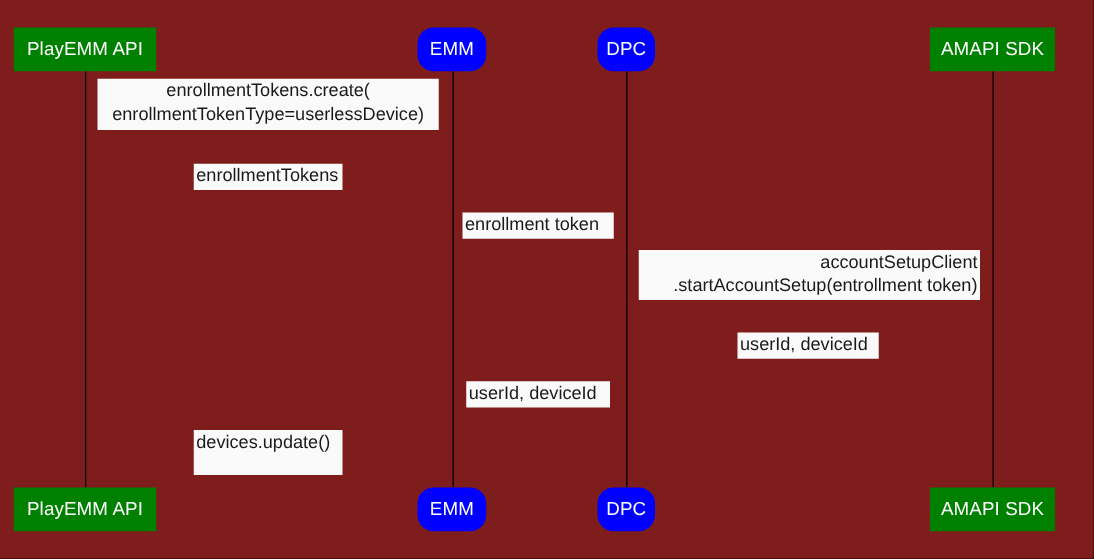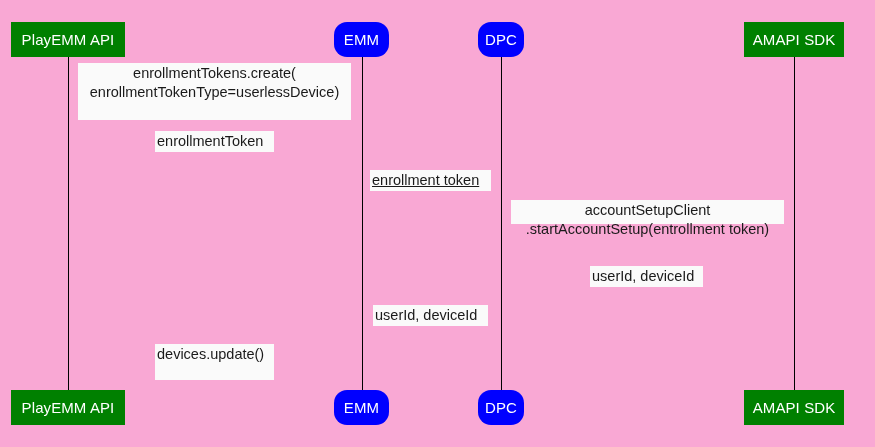--- a/index.html
+++ b/index.html
@@ -5,21 +5,21 @@
 <style>
   html, body {
     margin: 0;
     padding: 0;
     background: #000000;
   }
   #diagram {
     position: relative;
     width: 875px;
     height: 447px;
-    background: #f9a8d4;
+    background: #7f1d1d;
     overflow: hidden;
     font-family: "Liberation Sans", sans-serif;
   }
 
   
   .actor {
     position: absolute;
     box-sizing: border-box;
     display: flex;
     align-items: center;
@@ -76,23 +76,23 @@
     </div>
 
   <div id="actors-bottom">
       <div class="actor green" style="left: 11px; top: 390px; width: 114px; height: 35px;">PlayEMM API</div>
       <div class="actor blue" style="left: 334px; top: 390px; width: 55px; height: 35px;">EMM</div>
       <div class="actor blue" style="left: 478px; top: 390px; width: 46px; height: 35px;">DPC</div>
       <div class="actor green" style="left: 744px; top: 390px; width: 100px; height: 35px;">AMAPI SDK</div>
     </div>
 
   <div id="messages">
-      <div class="msg" style="left: 78px; top: 63px; width: 273px; height: 57px;">enrollmentTokens.create(
+      <div class="msg" style="left: 78px; top: 63px; width: 273px; height: 41px;">enrollmentTokens.create(
 enrollmentTokenType=userlessDevice)</div>
-      <div class="msg left" style="left: 155px; top: 131px; width: 119px; height: 21px;">enrollmentToken</div>
-      <div class="msg left" style="left: 370px; top: 170px; width: 121px; height: 21px; text-decoration: underline;">enrollment token</div>
-      <div class="msg" style="left: 511px; top: 200px; width: 273px; height: 24px;">accountSetupClient
+      <div class="msg left" style="left: 155px; top: 131px; width: 119px; height: 21px;">enrollmentTokens</div>
+      <div class="msg left" style="left: 370px; top: 170px; width: 121px; height: 21px;">enrollment token</div>
+      <div class="msg" style="left: 511px; top: 200px; width: 273px; height: 40px; text-align: right;">accountSetupClient
 .startAccountSetup(entrollment token)</div>
       <div class="msg left" style="left: 590px; top: 266px; width: 113px; height: 21px;">userId, deviceId</div>
       <div class="msg left" style="left: 373px; top: 305px; width: 115px; height: 21px;">userId, deviceId</div>
       <div class="msg left" style="left: 155px; top: 344px; width: 119px; height: 36px;">devices.update()</div>
     </div>
 </div>
 
 </body></html>

